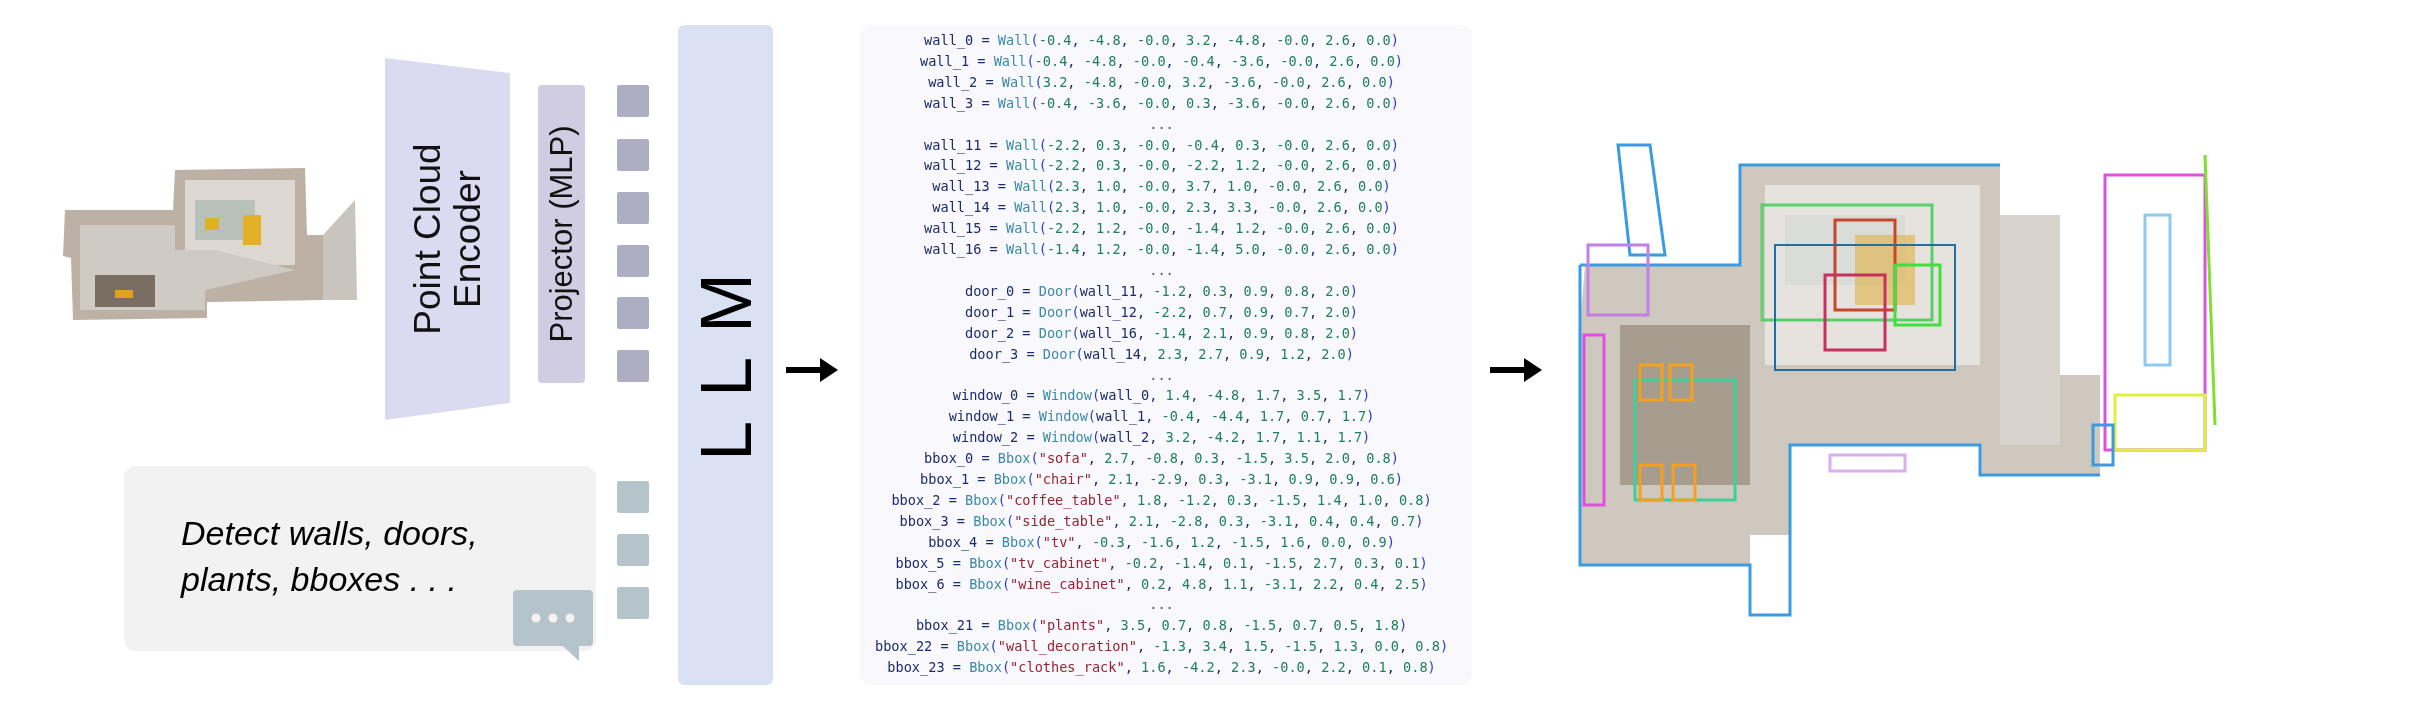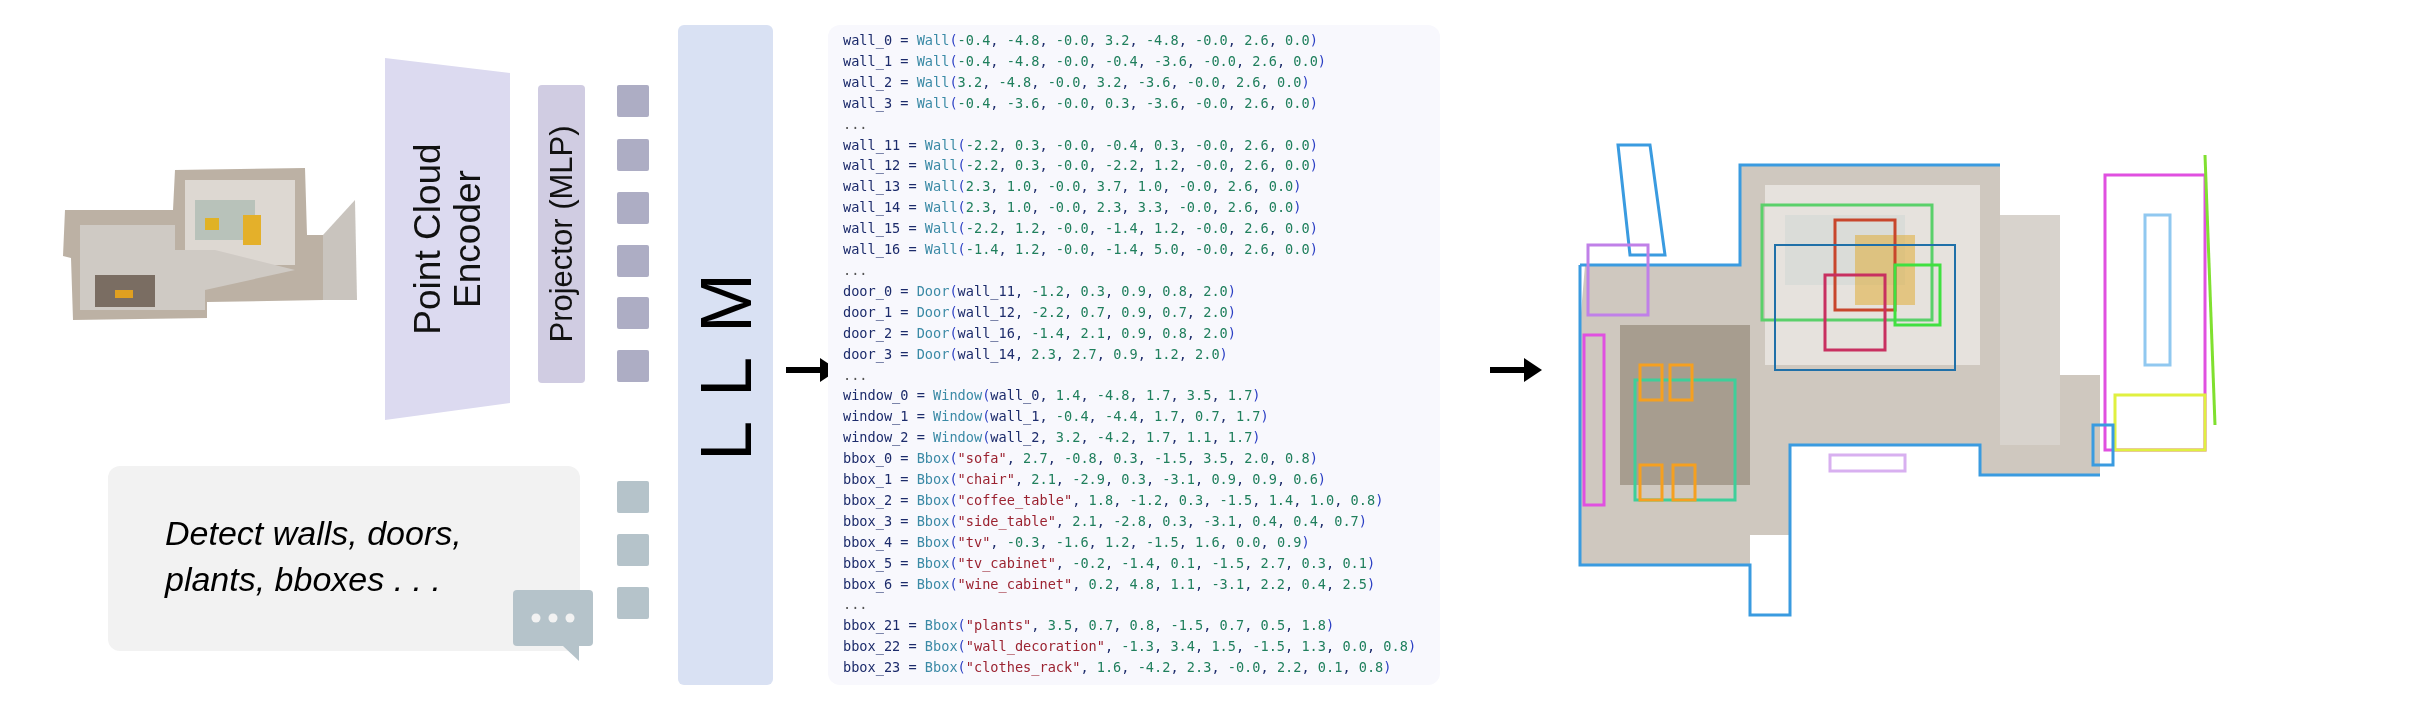--- a/index.html
+++ b/index.html
@@ -11,25 +11,25 @@
   #encoder{left:385px;top:58px;width:125px;height:362px;}
   #encoder svg{position:absolute;left:0;top:0;}
   #encoder .lbl{position:absolute;left:50%;top:50%;transform:translate(-50%,-50%) rotate(-90deg);white-space:nowrap;text-align:center;font-family:"Liberation Sans",sans-serif;font-size:37px;line-height:40px;color:#111;}
   #projector{left:538px;top:85px;width:47px;height:298px;background:#d0cce2;border-radius:4px;}
   #projector .lbl{position:absolute;left:50%;top:50%;transform:translate(-50%,-50%) rotate(-90deg);white-space:nowrap;font-family:"Liberation Sans",sans-serif;font-size:31px;color:#111;}
   .tok{position:absolute;width:32px;height:32px;border-radius:2px;}
   .tok.pc{background:#adadc4;}
   .tok.tx{background:#b5c3ca;}
   #llm{left:678px;top:25px;width:95px;height:660px;background:#d9e1f3;border-radius:6px;}
   #llm .lbl{position:absolute;left:50%;top:50%;transform:translate(-50%,-50%) rotate(-90deg);white-space:nowrap;font-family:"Liberation Sans",sans-serif;font-size:72px;letter-spacing:24px;color:#000;}
-  #prompt{left:108px;top:466px;width:472px;height:185px;background:#f2f2f2;border-radius:12px;}
+  #prompt{left:124px;top:466px;width:472px;height:185px;background:#f2f2f2;border-radius:12px;}
   #prompt .txt{position:absolute;left:57px;top:44px;font-family:"Liberation Sans",sans-serif;font-style:italic;font-size:34px;line-height:46px;color:#000;}
   #chat-icon{left:513px;top:590px;width:80px;height:80px;}
   .arrow{position:absolute;}
-  #code{left:828px;top:25px;width:612px;height:660px;background:#f8f8fd;border-radius:12px;}
+  #code{left:860px;top:25px;width:612px;height:660px;background:#f8f8fd;border-radius:12px;text-align:center;}
   #code .lines{position:absolute;left:15px;top:5px;font-family:"DejaVu Sans Mono",monospace;font-size:13.6px;line-height:20.9px;white-space:pre;}
   .v{color:#1c2b6b;}
   .f{color:#3b8aa6;}
   .n{color:#1f7f5c;}
   .s{color:#9b2230;}
   .p{color:#2b3fc4;}
   .e{color:#555;}
   #output-scene{left:1540px;top:95px;width:860px;height:550px;}
 </style>
 </head>

